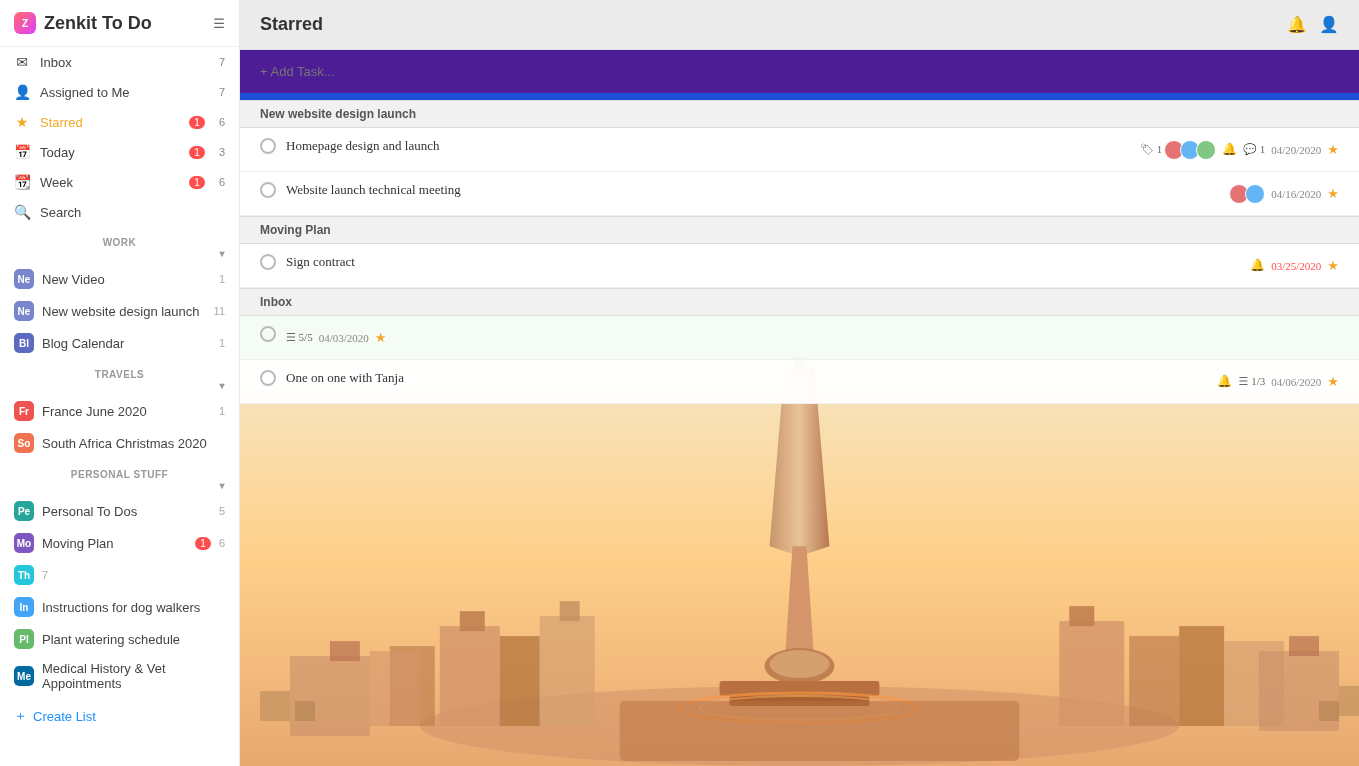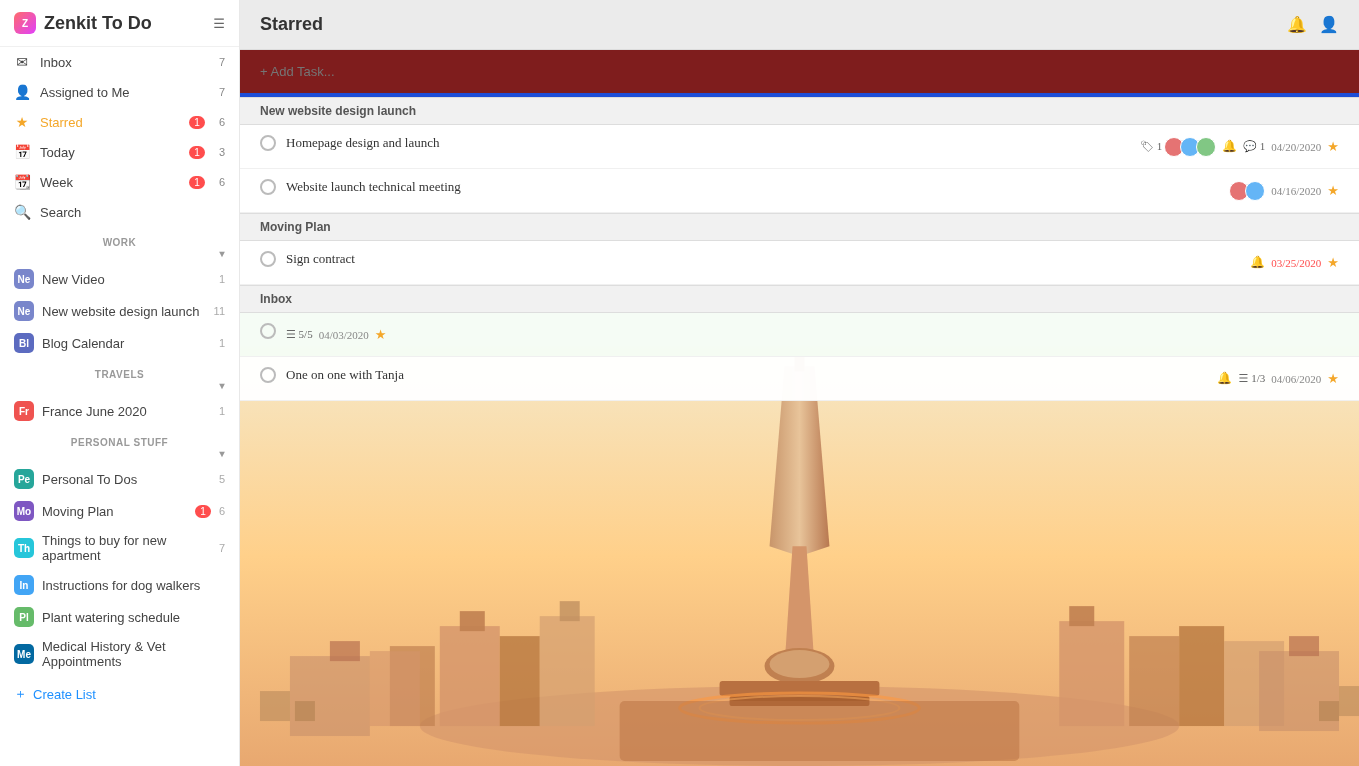--- a/index.html
+++ b/index.html
@@ -139,22 +139,22 @@
         to bottom,
         rgba(245,235,210,0.9) 0%,
         rgba(255,220,160,0.8) 30%,
         rgba(255,200,120,0.7) 60%,
         rgba(220,160,100,0.9) 100%
       );
       overflow: hidden;
     }
 
     .add-task-bar {
-      background: #7f1d1d;
-      border-bottom: 4px solid #1d4ed8;
+      background: #4c1d95;
+      border-bottom: 7px solid #1d4ed8;
       padding: 0;
     }
     .add-task-input {
       width: 100%;
       padding: 14px 20px;
       border: none;
       outline: none;
       font-size: 13px;
       color: #999;
       cursor: pointer;
@@ -287,40 +287,43 @@
       <div>
         <div class="section-header">
           <span>TRAVELS</span>
           <span class="chevron">▾</span>
         </div>
         <div class="list-item">
           <span class="list-badge" style="background:#ef5350">Fr</span>
           <span class="list-name">France June 2020</span>
           <span class="list-count">1</span>
         </div>
+        <div class="list-item">
+          <span class="list-badge" style="background:#ef7350">So</span>
+          <span class="list-name">South Africa Christmas 2020</span>
+        </div>
       </div>
       <div>
         <div class="section-header">
           <span>PERSONAL STUFF</span>
           <span class="chevron">▾</span>
         </div>
         <div class="list-item">
           <span class="list-badge" style="background:#26a69a">Pe</span>
           <span class="list-name">Personal To Dos</span>
           <span class="list-count">5</span>
         </div>
         <div class="list-item">
           <span class="list-badge" style="background:#7e57c2">Mo</span>
           <span class="list-name">Moving Plan</span>
           <span class="list-overdue">1</span>
           <span class="list-count">6</span>
         </div>
         <div class="list-item">
           <span class="list-badge" style="background:#26c6da">Th</span>
-          <span class="list-name">Things to buy for new apartment</span>
           <span class="list-count">7</span>
         </div>
         <div class="list-item">
           <span class="list-badge" style="background:#42a5f5">In</span>
           <span class="list-name">Instructions for dog walkers</span>
         </div>
         <div class="list-item">
           <span class="list-badge" style="background:#66bb6a">Pl</span>
           <span class="list-name">Plant watering schedule</span>
         </div>

